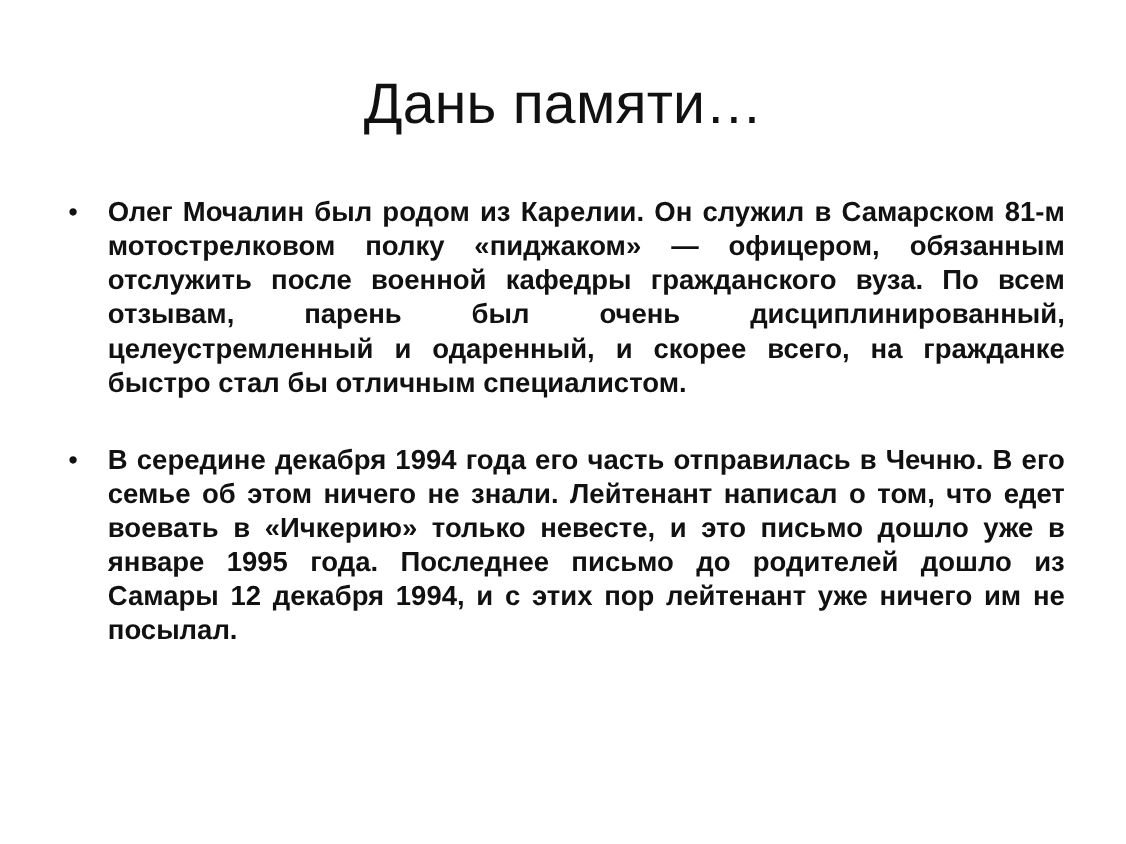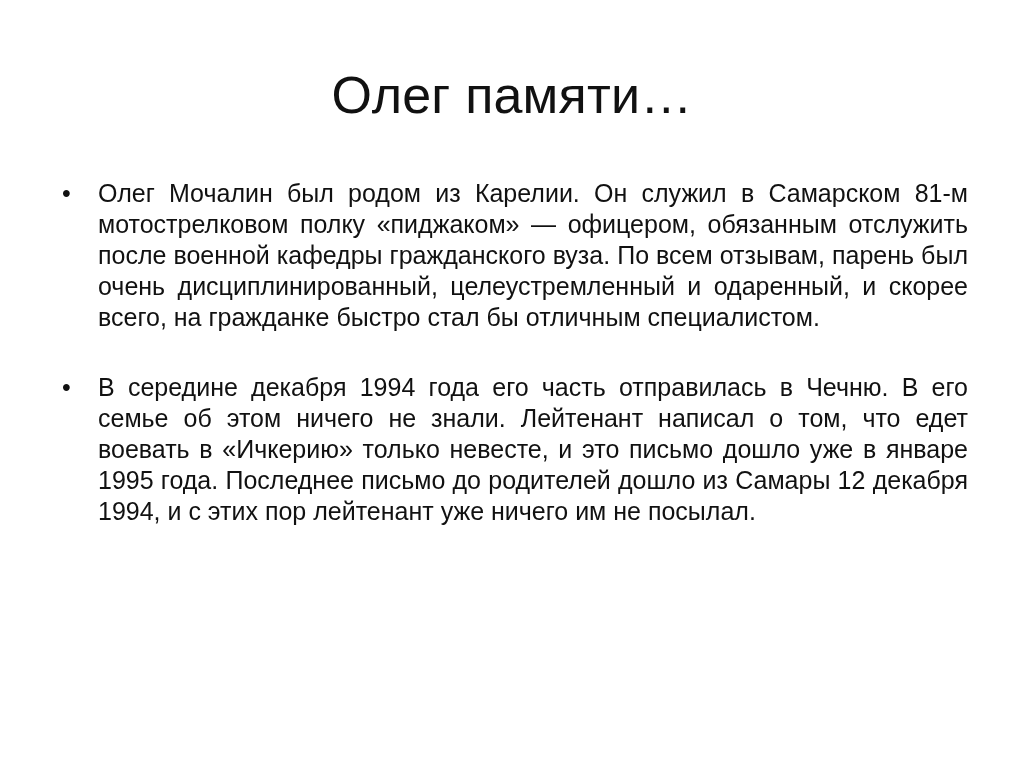--- a/index.html
+++ b/index.html
@@ -58,27 +58,28 @@
       position: absolute;
       left: 4px;
       top: 0;
       width: 20px;
       font-size: 25px;
       line-height: 31px;
       text-align: left;
     }
     .bullet-text {
       display: block;
+      font-weight: bold;
     }
   </style>
 </head>
 <body>
 
 <div class="slide">
-  <h1 class="slide-title">Олег памяти…</h1>
+  <h1 class="slide-title">Дань памяти…</h1>
 
   <ul class="bullet-list">
     <li class="bullet-item">
       <span class="bullet-dot">•</span>
       <span class="bullet-text">Олег Мочалин был родом из Карелии. Он служил в Самарском 81-м мотострелковом полку «пиджаком» — офицером, обязанным отслужить после военной кафедры гражданского вуза. По всем отзывам, парень был очень дисциплинированный, целеустремленный и одаренный, и скорее всего, на гражданке быстро стал бы отличным специалистом.</span>
     </li>
     <li class="bullet-item">
       <span class="bullet-dot">•</span>
       <span class="bullet-text">В середине декабря 1994 года его часть отправилась в Чечню. В его семье об этом ничего не знали. Лейтенант написал о том, что едет воевать в «Ичкерию» только невесте, и это письмо дошло уже в январе 1995 года. Последнее письмо до родителей дошло из Самары 12 декабря 1994, и с этих пор лейтенант уже ничего им не посылал.</span>
     </li>

